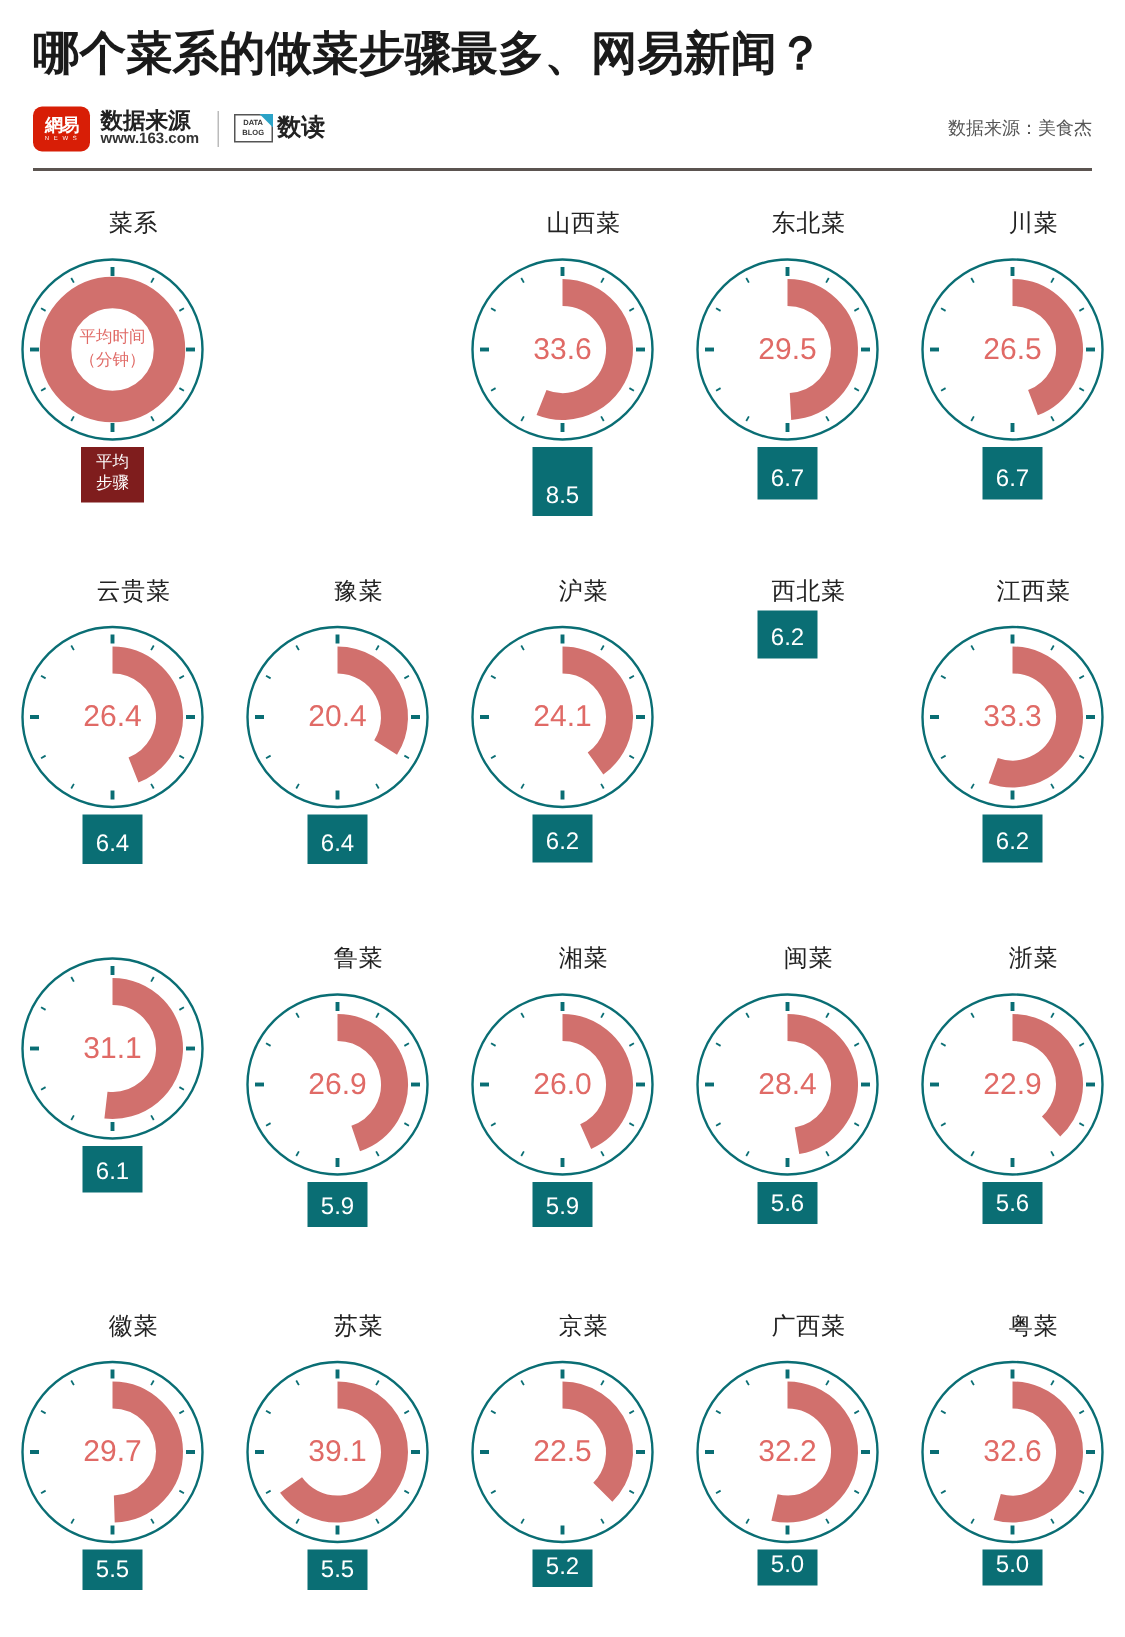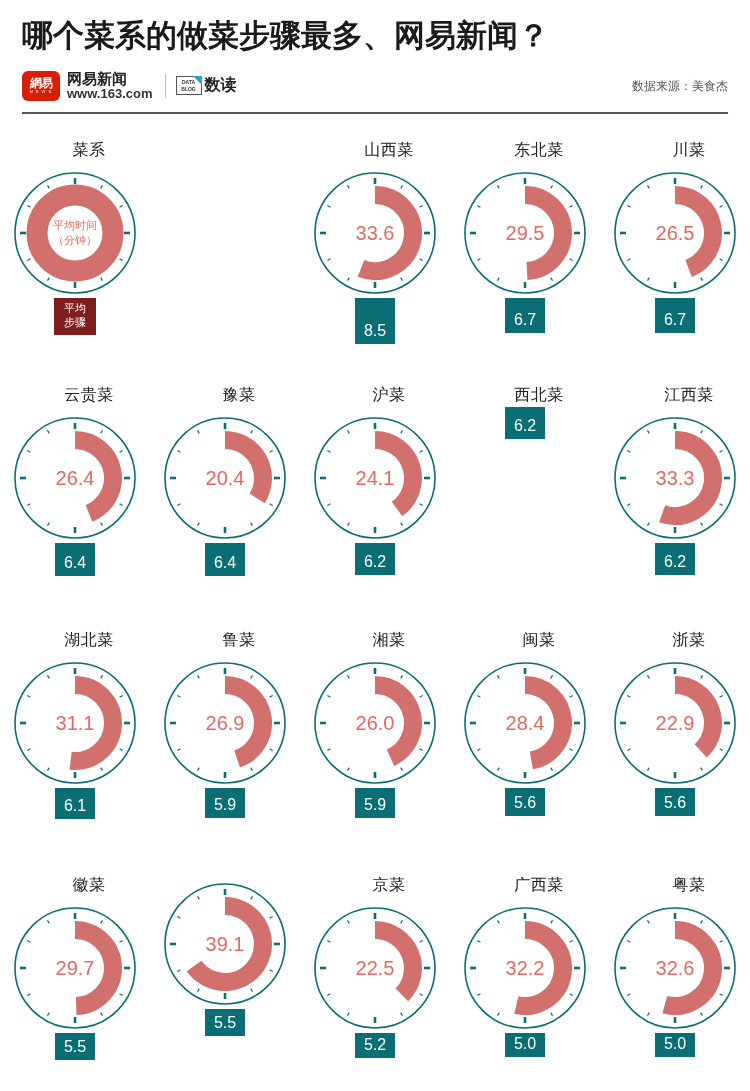--- a/index.html
+++ b/index.html
@@ -24,21 +24,21 @@
   .logo-mark {
     width:38px; height:30px; border-radius:6px; background:#d81e06;
     color:#fff; display:flex; flex-direction:column;
     align-items:center; justify-content:center; line-height:1;
     margin-right:7px; flex:none;
   }
   .logo-mark .cn { font-size:12px; font-weight:bold; letter-spacing:-1px; }
   .logo-mark .en { font-size:4px; letter-spacing:1px; margin-top:1px; }
   .logo-txt { display:flex; flex-direction:column; line-height:1.05; margin-right:10px; }
   .logo-txt .l1 { font-size:15px; font-weight:bold; color:#222; letter-spacing:0px; }
-  .logo-txt .l2 { font-size:13px; font-weight:bold; color:#333; letter-spacing:0px; }
+  .logo-txt .l2 { font-size:10px; font-weight:bold; color:#333; letter-spacing:0px; }
   .divider-v { width:1px; height:24px; background:#bbb; margin:0 10px 0 2px; }
   .datablog {
     width:26px; height:19px; background:#fff; border:1.5px solid #555;
     position:relative; display:flex; flex-direction:column;
     align-items:center; justify-content:center; margin-right:3px; flex:none;
   }
   .datablog span { font-size:5px; font-weight:bold; color:#333; line-height:1.25; letter-spacing:0px; }
   .datablog .corner {
     position:absolute; right:-1px; top:-1px;
     width:0; height:0; border-left:9px solid transparent; border-top:9px solid #2ba3c7;
@@ -106,21 +106,21 @@
 
   <div class="header">
     <div class="title">哪个菜系的做菜步骤最多、网易新闻？</div>
 
     <div class="byline">
       <div class="logo-mark">
         <div class="cn">網易</div>
         <div class="en">N E W S</div>
       </div>
       <div class="logo-txt">
-        <div class="l1">网易新闻</div>
+        <div class="l1">数据来源</div>
         <div class="l2">www.163.com</div>
       </div>
       <div class="divider-v"></div>
       <div class="datablog">
         <span>DATA</span>
         <span>BLOG</span>
         <div class="corner"></div>
       </div>
       <div class="shudu">数读</div>
       <div class="source">数据来源：美食杰</div>
@@ -372,21 +372,20 @@
           </svg>
           <div class="dial-value">33.3</div>
         </div>
         <div class="bar-zone">
           <div class="step-bar" style="height: 31.5429px;">
             <span>6.2</span>
           </div>
         </div>
       </div>
       <div class="cell">
-        <div class="cell-label">湖北菜</div>
         <div class="dial-wrap">
           <svg viewBox="0 0 130 130" class="dial">
             <g>
               <line x1="65" y1="16" x2="65" y2="10" stroke="#0a6e74" stroke-width="2.6"></line>
               <line x1="90.75" y1="20.39969170510141" x2="92.5" y2="17.368602791855878" stroke="#0a6e74" stroke-width="1.2"></line>
               <line x1="109.6003082948986" y1="39.25" x2="112.63139720814414" y2="37.5" stroke="#0a6e74" stroke-width="1.2"></line>
               <line x1="114" y1="65" x2="120" y2="65" stroke="#0a6e74" stroke-width="2.6"></line>
               <line x1="109.6003082948986" y1="90.75" x2="112.63139720814414" y2="92.5" stroke="#0a6e74" stroke-width="1.2"></line>
               <line x1="90.75" y1="109.60030829489858" x2="92.5" y2="112.63139720814412" stroke="#0a6e74" stroke-width="1.2"></line>
               <line x1="65" y1="114" x2="65" y2="120" stroke="#0a6e74" stroke-width="2.6"></line>
@@ -546,20 +545,21 @@
           </svg>
           <div class="dial-value">29.7</div>
         </div>
         <div class="bar-zone">
           <div class="step-bar" style="height: 27.1429px;">
             <span>5.5</span>
           </div>
         </div>
       </div>
       <div class="cell">
+        <div class="cell-label">苏菜</div>
         <div class="dial-wrap">
           <svg viewBox="0 0 130 130" class="dial">
             <g>
               <line x1="65" y1="16" x2="65" y2="10" stroke="#0a6e74" stroke-width="2.6"></line>
               <line x1="90.75" y1="20.39969170510141" x2="92.5" y2="17.368602791855878" stroke="#0a6e74" stroke-width="1.2"></line>
               <line x1="109.6003082948986" y1="39.25" x2="112.63139720814414" y2="37.5" stroke="#0a6e74" stroke-width="1.2"></line>
               <line x1="114" y1="65" x2="120" y2="65" stroke="#0a6e74" stroke-width="2.6"></line>
               <line x1="109.6003082948986" y1="90.75" x2="112.63139720814414" y2="92.5" stroke="#0a6e74" stroke-width="1.2"></line>
               <line x1="90.75" y1="109.60030829489858" x2="92.5" y2="112.63139720814412" stroke="#0a6e74" stroke-width="1.2"></line>
               <line x1="65" y1="114" x2="65" y2="120" stroke="#0a6e74" stroke-width="2.6"></line>

